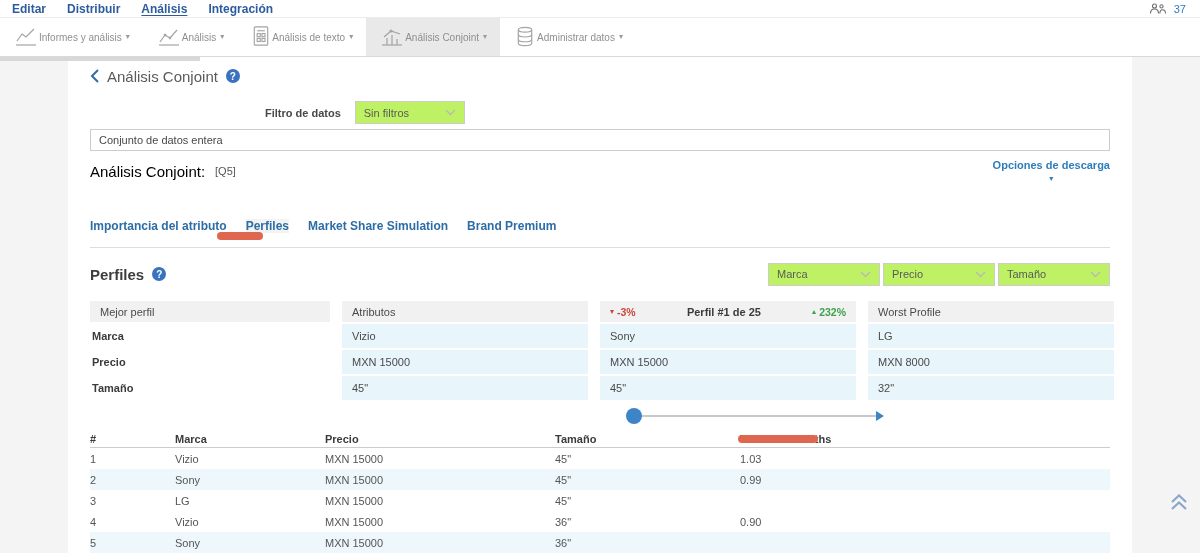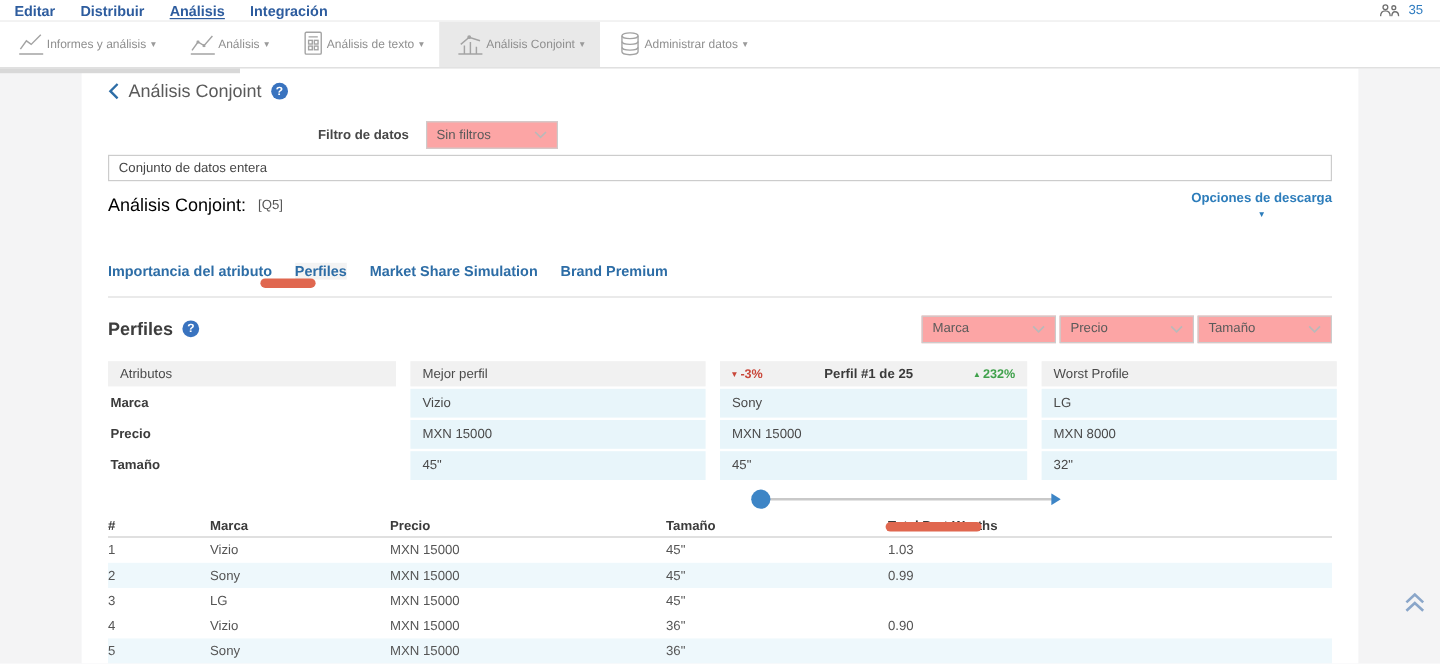--- a/index.html
+++ b/index.html
@@ -50,21 +50,21 @@
   .back-title { font-size: 15px; color: #5a5a5a; }
   .help-badge {
     width: 14px; height: 14px; border-radius: 50%; background: #3973bf; color: #fff;
     font-size: 10px; font-weight: bold; display: inline-flex; align-items: center; justify-content: center;
     cursor: pointer; flex: 0 0 auto;
   }
 
   .filter-row { display: flex; align-items: center; margin-top: 15px; height: 23px; }
   .filter-label { font-size: 11px; font-weight: bold; color: #474747; margin-left: 175px; }
   .select {
-    border: 1px solid #ccc; height: 23px; background: #fca5a5; cursor: pointer;
+    border: 1px solid #ccc; height: 23px; background: #bef264; cursor: pointer;
     display: flex; align-items: center; justify-content: space-between;
     padding: 0 8px; font-size: 11px; color: #5a5a5a;
   }
   .filter-select { width: 110px; margin-left: 14px; }
 
   .dataset-bar {
     margin-top: 5px; border: 1px solid #ccc; height: 22px;
     display: flex; align-items: center; font-size: 11px; color: #474747; padding: 0 8px;
   }
 
@@ -131,21 +131,21 @@
     <span class="menu-item active">Análisis</span>
     <span class="menu-item">Integración</span>
   </nav>
   <div class="menu-right">
     <svg width="18" height="11" viewBox="0 0 18 11" fill="none" stroke="#6f6f6f" stroke-width="1.1">
       <circle cx="5.5" cy="3" r="2"></circle>
       <path d="M1.5 10.5 C1.5 7.6 3.3 6 5.5 6 C7.7 6 9.5 7.6 9.5 10.5"></path>
       <circle cx="12.5" cy="3.4" r="1.6"></circle>
       <path d="M10.8 10.5 C11 8 12 6.8 13.5 6.8 C15.3 6.8 16.5 8.2 16.5 10.5"></path>
     </svg>
-    <span class="user-count">35</span>
+    <span class="user-count">37</span>
   </div>
 </header>
 
 <div class="toolbar">
   <div class="tool-item">
     <span class="tool-icon">
       <svg width="26" height="22" viewBox="0 0 26 22" fill="none" stroke="#a3a3a3" stroke-width="1.2">
         <polyline points="4,15 9,8 13,11 21,3"></polyline>
           <line x1="3" y1="19" x2="23" y2="19"></line>
       </svg>
@@ -281,22 +281,22 @@
       <div class="select profile-filter">
         <span>Tamaño</span>
         <svg width="11" height="7" viewBox="0 0 11 7" fill="none" stroke="#b9b9b9" stroke-width="1.4">
             <polyline points="1,1 5.5,5.5 10,1"></polyline>
           </svg>
       </div>
     </div>
   </div>
 
   <div class="compare">
+    <div class="cmp-header">Mejor perfil</div>
     <div class="cmp-header">Atributos</div>
-    <div class="cmp-header">Mejor perfil</div>
     <div class="cmp-header center-col">
       <span class="pct down">
         <span class="tri">▾</span>
         <span>-3%</span>
       </span>
       <span class="cmp-center-title">Perfil #1 de 25</span>
       <span class="pct up">
         <span class="tri">▴</span>
         <span>232%</span>
       </span>

